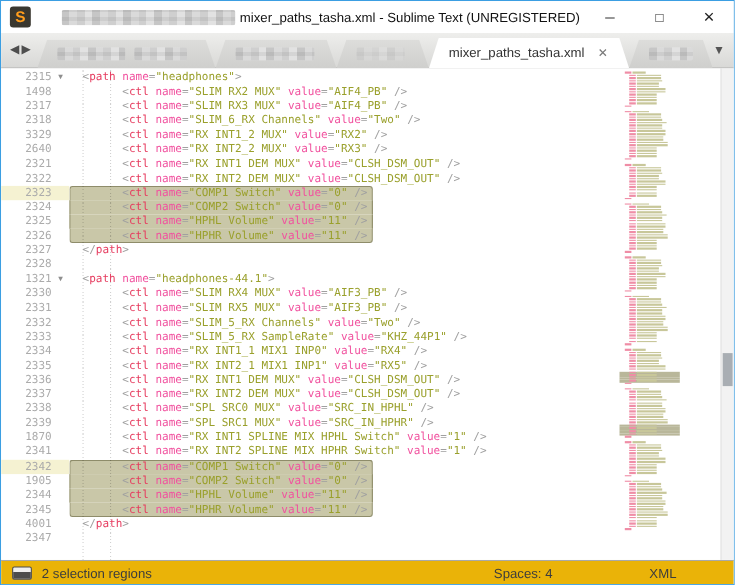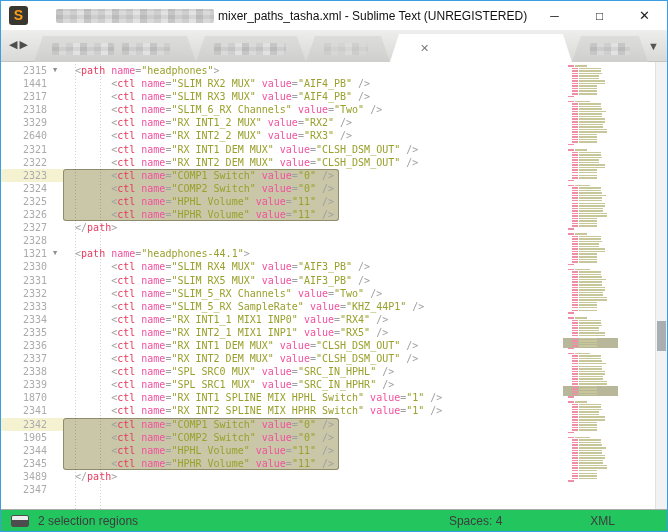--- a/index.html
+++ b/index.html
@@ -70,21 +70,21 @@
   .minimap { width:92px; flex:0 0 auto; padding-top:3px; overflow:hidden; }
   .mm-row { height:2.55px; padding-left:4px; }
   .mm-row .bars { display:flex; gap:1px; height:1.5px; }
   .mm-tag { background:#ef8da6; height:1.5px; flex:0 0 auto; }
   .mm-body { background:#c8c79a; height:1.5px; flex:0 0 auto; }
   .mm-row.mm-sel { background:#b9b79a; }
   
   .vscroll { width:12px; flex:0 0 auto; background:#f2f2f2; border-left:1px solid #e2e2e2; position:relative; }
   .vthumb { position:absolute; left:1px; right:1px; top:58%; height:30px; background:#a9aeb3; }
   
-  .statusbar { height:22px; flex:0 0 auto; background:#22c55e; border-top:1px solid #a9a9a9;
+  .statusbar { height:22px; flex:0 0 auto; background:#eab308; border-top:1px solid #a9a9a9;
     display:flex; align-items:center; font-size:12px; color:#3d3d3d; }
   .sb-icon { width:18px; height:12px; border:1px solid #4d4d4d; border-radius:2px; margin:0 9px 0 10px;
     position:relative; background:#efefef; }
   .sb-icon::after { content:''; position:absolute; left:0; right:0; bottom:0; height:6px; background:#4d4d4d; }
   .sb-spaces { margin-left:auto; }
   .sb-syntax { margin-left:88px; margin-right:52px; }
 </style>
 </head>
 <body>
 
@@ -111,36 +111,37 @@
       <div class="censor tab-censor" style="width:62px"></div>
       <div class="censor tab-censor" style="width:48px"></div>
     </div>
     <div class="tab" style="width:110px;">
       <div class="censor tab-censor" style="width:72px"></div>
     </div>
     <div class="tab" style="width:84px;">
       <div class="censor tab-censor" style="width:44px; opacity:.5"></div>
     </div>
     <div class="tab active" style="width:182px;">
+      <span class="tab-label">mixer_paths_tasha.xml</span>
       <span class="tab-close">✕</span>
     </div>
     <div class="tab" style="width:76px;">
       <div class="censor tab-censor" style="width:46px"></div>
     </div>
     <div class="tab-overflow">▼</div>
   </div>
 
   <div class="editor">
     <div class="gutter" id="gutter">
         <div class="g-row">
           <span class="g-num">2315</span>
           <span class="g-fold">▼</span>
         </div>
         <div class="g-row">
-          <span class="g-num">1441</span>
+          <span class="g-num">1498</span>
           <span class="g-fold"></span>
         </div>
         <div class="g-row">
           <span class="g-num">2317</span>
           <span class="g-fold"></span>
         </div>
         <div class="g-row">
           <span class="g-num">2318</span>
           <span class="g-fold"></span>
         </div>
@@ -246,21 +247,21 @@
         </div>
         <div class="g-row">
           <span class="g-num">2344</span>
           <span class="g-fold"></span>
         </div>
         <div class="g-row">
           <span class="g-num">2345</span>
           <span class="g-fold"></span>
         </div>
         <div class="g-row">
-          <span class="g-num">3489</span>
+          <span class="g-num">4001</span>
           <span class="g-fold"></span>
         </div>
         <div class="g-row">
           <span class="g-num">2347</span>
           <span class="g-fold"></span>
         </div>
       </div>
     <div class="code" id="code">
       <div class="guides">
         <div class="guide" style="left:12px"></div>

